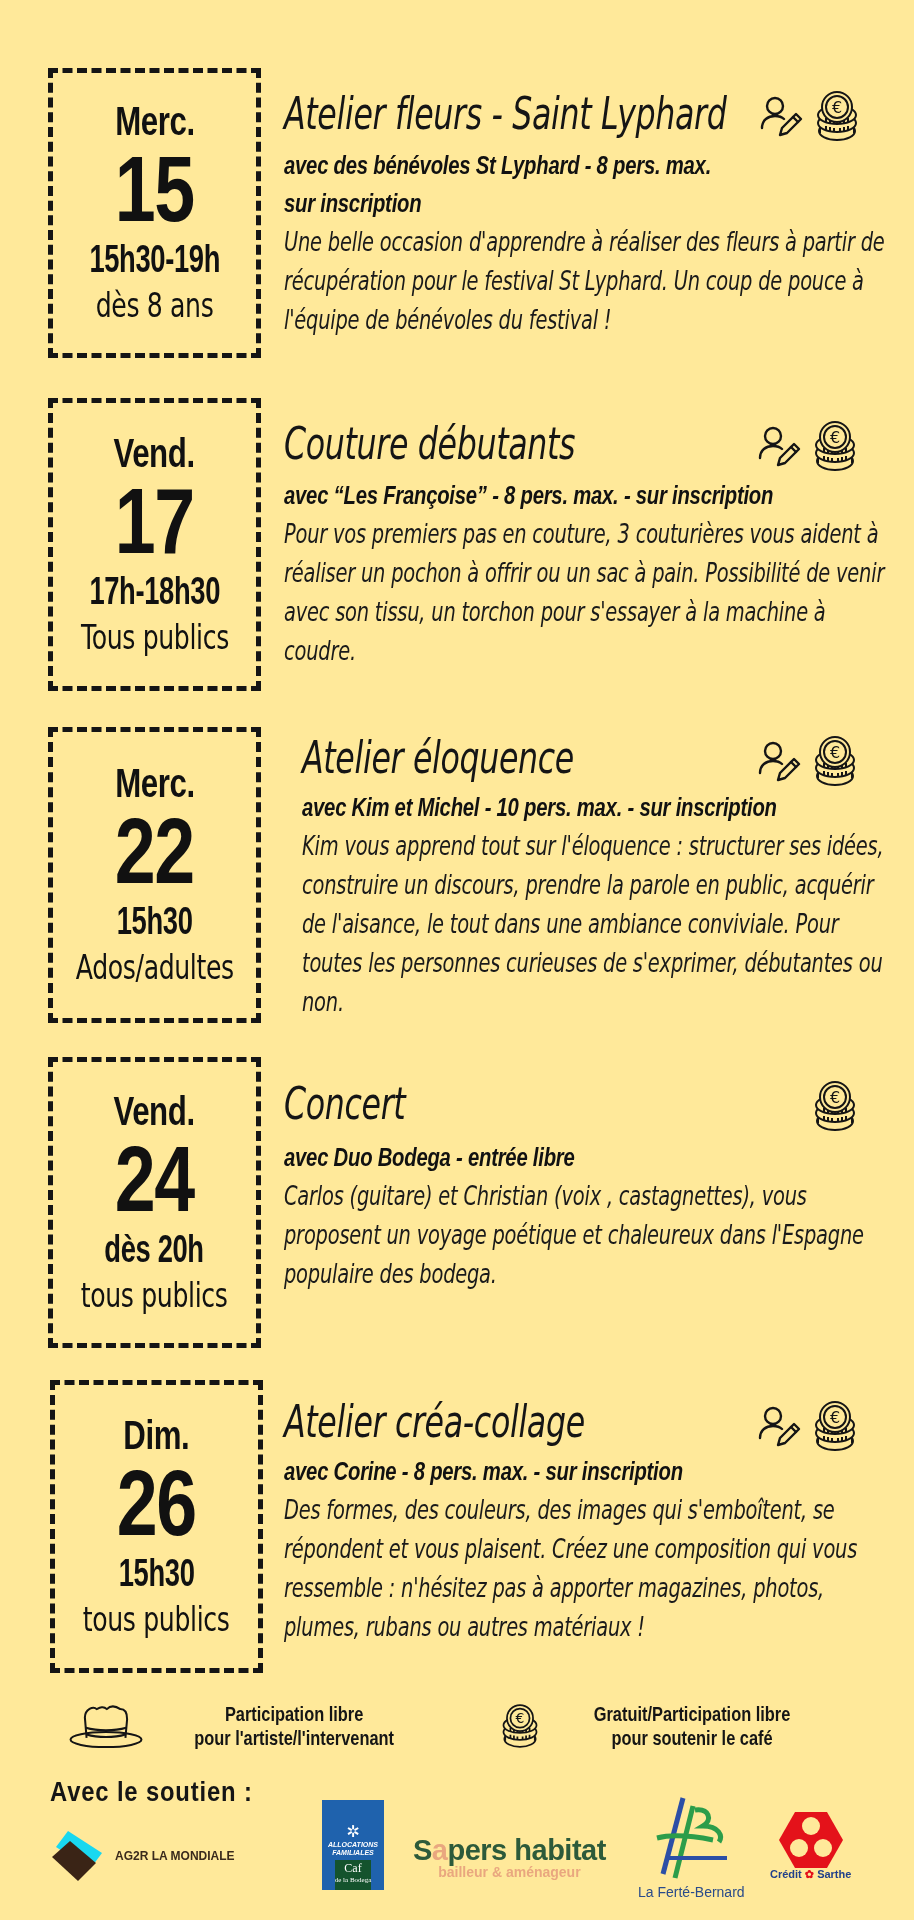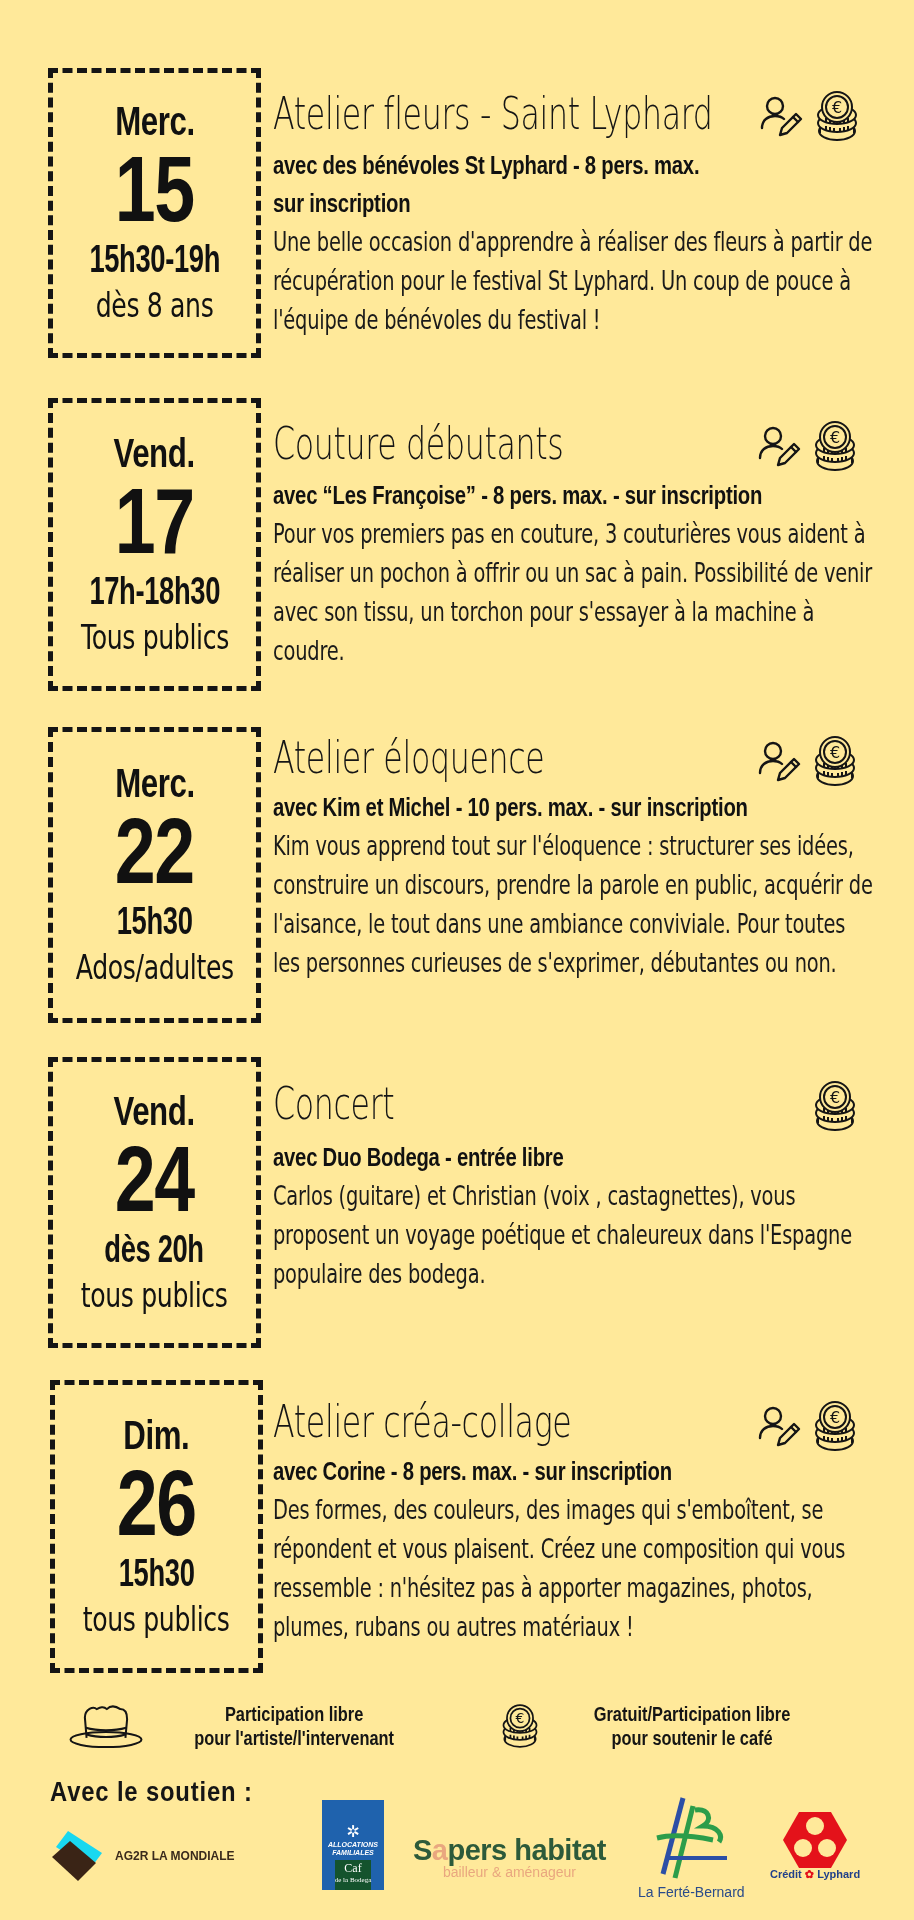--- a/index.html
+++ b/index.html
@@ -31,21 +31,21 @@
   .time {
     font-family: "Liberation Sans", sans-serif; font-weight: 700;
     font-size: 38px; line-height: 48px;
     transform: scaleX(0.72); white-space: nowrap; letter-spacing: -0.5px;
   }
   .audience {
     font-family: "DejaVu Sans", sans-serif; font-weight: 400;
     font-size: 34px; line-height: 44px;
     transform: scaleX(0.74); white-space: nowrap; letter-spacing: -0.5px;
   }
-  .content { position: absolute; left: 273px; width: 600px; }
+  .content { position: absolute; left: 284px; width: 600px; font-style: italic; }
   .title {
     font-family: "DejaVu Sans", sans-serif; font-weight: 300;
     font-size: 44px; line-height: 52px; white-space: nowrap;
     transform-origin: left center; transform: scaleX(0.72);
     letter-spacing: -0.5px; color: #151515;
   }
   .sub {
     font-family: "Liberation Sans", sans-serif; font-weight: 700;
     font-size: 26px; line-height: 38px;
     transform-origin: left center; transform: scaleX(0.78);
@@ -73,21 +73,21 @@
     letter-spacing: 1px; color: #151515;
   }
   .logo { position: absolute; display: flex; align-items: center; justify-content: center; }
   .ag2r-text { font-family: "Liberation Sans", sans-serif; font-weight: 700; font-size: 12px; color: #3a2a1c; letter-spacing: 0px; }
   .caf { background: #1f62ad; width: 62px; height: 90px; display: flex; flex-direction: column; }
   .caf .top { flex: 1; color: #fff; font-size: 7px; font-style: italic; font-weight: 700; text-align: center; line-height: 8px; display: flex; flex-direction: column; justify-content: flex-end; padding-bottom: 3px; }
   .caf .bot { height: 28px; background: #14532d; color: #fff; text-align: center; font-family: "Liberation Serif", serif; font-size: 12px; line-height: 12px; padding-top: 2px; }
   .caf .bot small { font-size: 7px; display: block; }
   .sarthe-main { font-family: "Liberation Sans", sans-serif; font-weight: 700; font-size: 29px; color: #2d5a3a; letter-spacing: -0.5px; line-height: 28px; }
   .sarthe-main .a { color: #e9a77f; }
-  .sarthe-sub { font-family: "Liberation Sans", sans-serif; font-weight: 400; font-size: 14px; color: #e9a77f; text-align: center; line-height: 16px; }
+  .sarthe-sub { font-family: "Liberation Sans", sans-serif; font-weight: 700; font-size: 14px; color: #e9a77f; text-align: center; line-height: 16px; }
   .fb-text { font-family: "Liberation Sans", sans-serif; font-size: 14px; color: #2a4b8a; text-align: center; }
   .cm-text { font-family: "Liberation Sans", sans-serif; font-weight: 700; font-size: 11px; color: #1f3f8a; text-align: center; }
 </style>
 </head>
 <body>
 
 <svg width="0" height="0" style="position:absolute">
   <defs>
     <symbol id="sym-coins" viewBox="0 0 46 52">
       <g fill="none" stroke="#151515" stroke-width="2">
@@ -167,21 +167,21 @@
   </div>
 </section>
 
 <section class="event" style="top:0;">
   <div class="datebox" style="top:727px;height:296px;">
     <div class="day">Merc.</div>
     <div class="num">22</div>
     <div class="time">15h30</div>
     <div class="audience">Ados/adultes</div>
   </div>
-  <div class="content" style="top:732px;">
+  <div class="content" style="top:732px;margin-left:18px;">
     <div class="title">Atelier éloquence</div>
     <div class="sub" style="margin-top:4px;">avec Kim et Michel - 10 pers. max. - sur inscription</div>
     <div class="desc">Kim vous apprend tout sur l'éloquence : structurer ses idées, construire un discours, prendre la parole en public, acquérir de l'aisance, le tout dans une ambiance conviviale. Pour toutes les personnes curieuses de s'exprimer, débutantes ou non.</div>
   </div>
   <div class="icons" style="top:735px;">
     <svg class="ico">
         <use href="#sym-reg"></use>
       </svg>
     <svg class="ico">
         <use href="#sym-coins"></use>
@@ -289,14 +289,14 @@
   <div class="fb-text">La Ferté-Bernard</div>
 </div>
 
 <div class="logo" style="left:770px;top:1812px;flex-direction:column;">
   <svg width="64" height="56" viewBox="0 0 64 56">
     <polygon points="16,0 48,0 64,28 48,56 16,56 0,28" fill="#e4121a"></polygon>
     <circle cx="32" cy="14" r="9" fill="#FFE99A"></circle>
     <circle cx="20" cy="36" r="9" fill="#FFE99A"></circle>
     <circle cx="44" cy="36" r="9" fill="#FFE99A"></circle>
   </svg>
-  <div class="cm-text"><span>Crédit</span> <span style="color:#e4121a">✿</span> <span>Lyphard</span></div>
+  <div class="cm-text"><span>Crédit</span> <span style="color:#e4121a">✿</span> <span>Sarthe</span></div>
 </div>
 
 </body></html>

